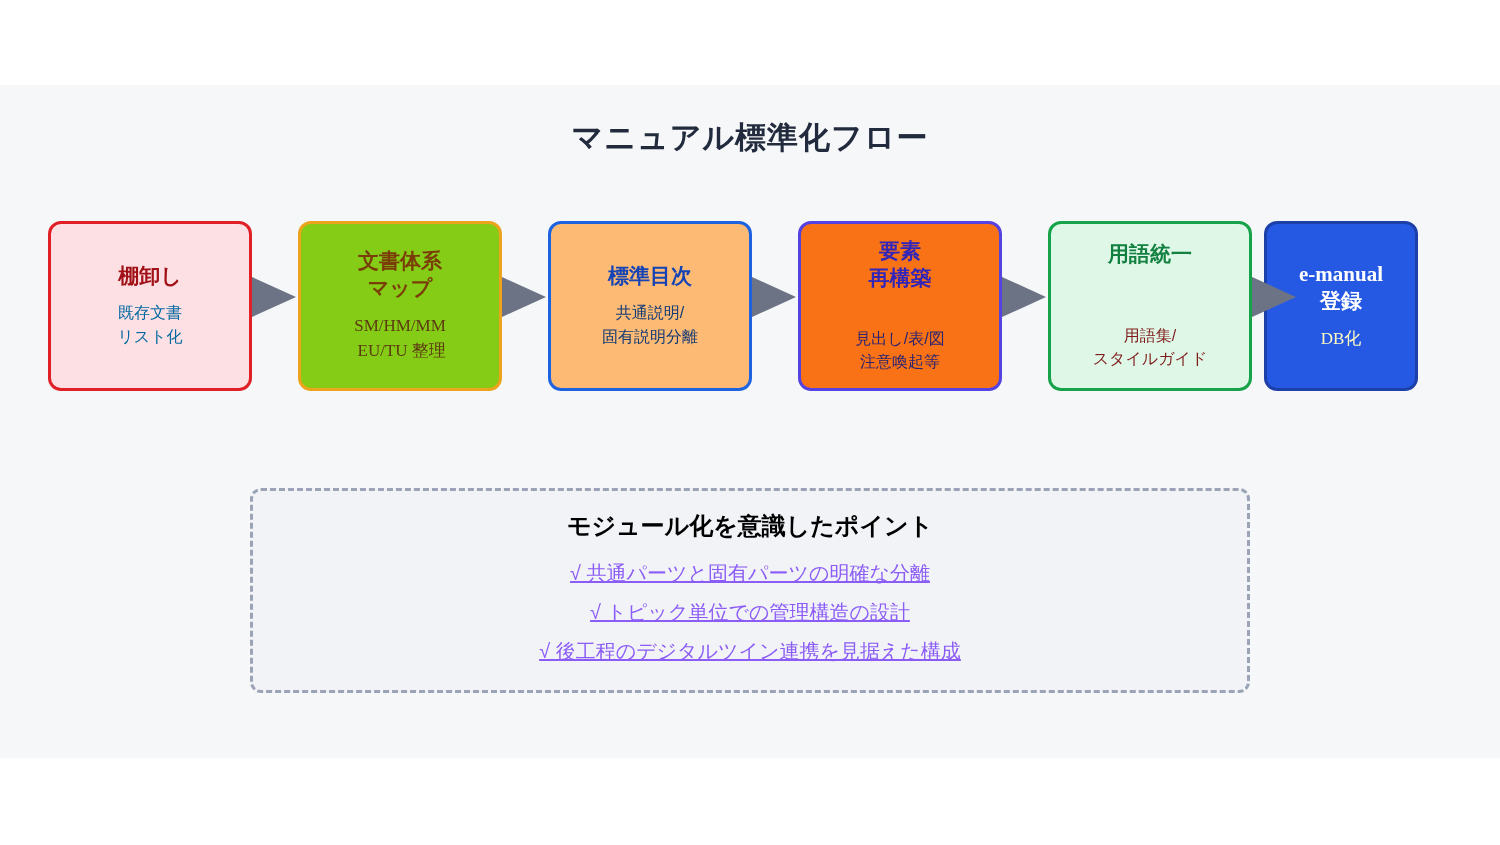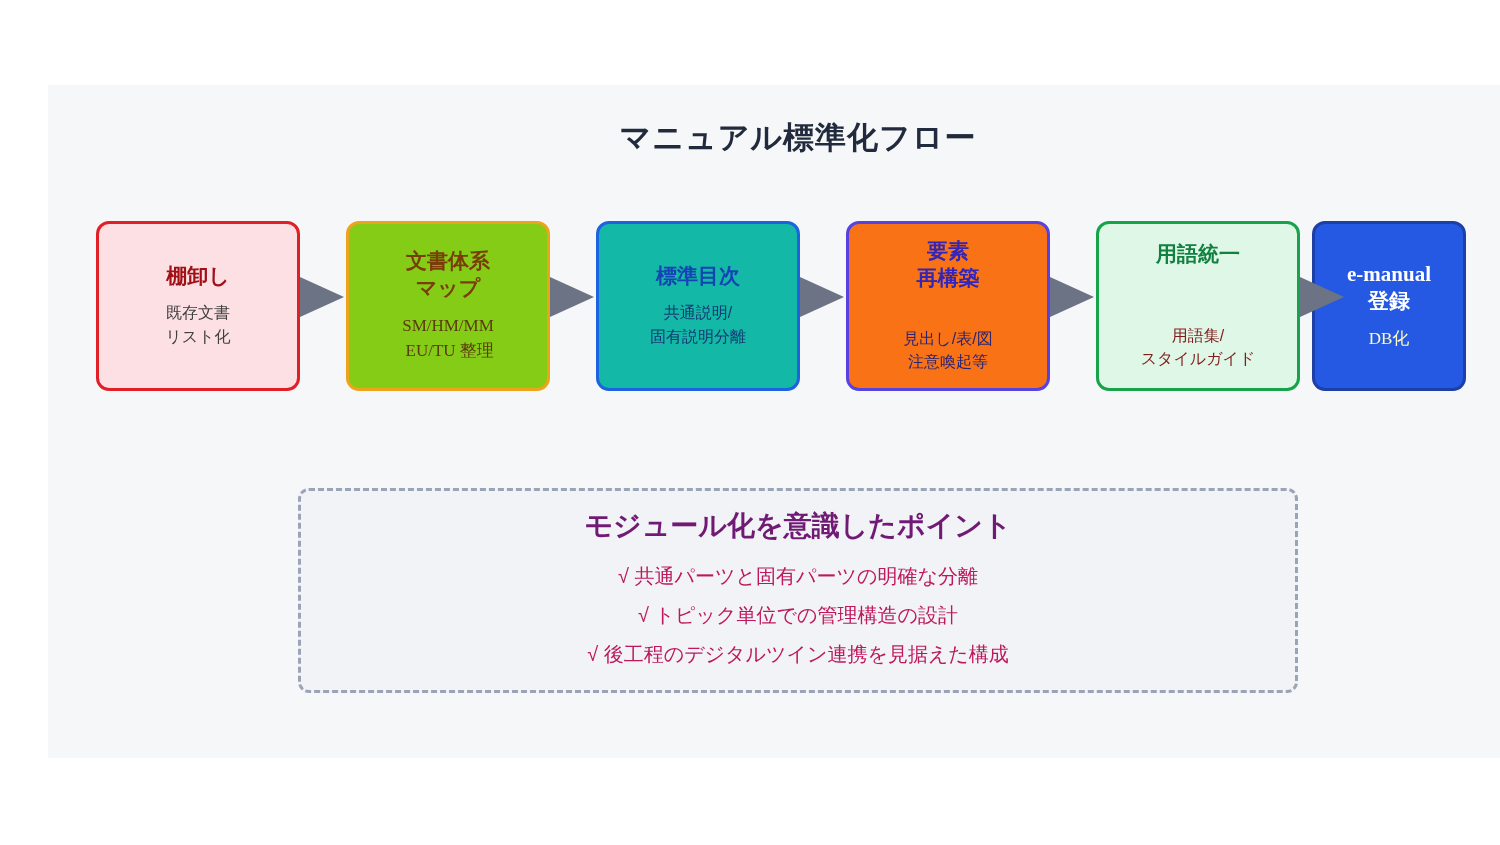--- a/index.html
+++ b/index.html
@@ -11,21 +11,20 @@
     width: 1500px;
     height: 845px;
     font-family: "Liberation Sans", "DejaVu Sans", sans-serif;
     overflow: hidden;
   }
   #stage {
     position: relative;
     width: 1222px;
     height: 845px;
     background: #ffffff;
-    margin-left: 48px;
   }
   .canvas {
     position: absolute;
     left: 0;
     top: 85px;
     width: 1500px;
     height: 673px;
     background: #f6f7f9;
   }
   .diagram-title {
@@ -100,52 +99,53 @@
     box-sizing: border-box;
     border: 3px dashed #9aa4b6;
     border-radius: 11px;
     background: #f1f3f6;
     display: flex;
     flex-direction: column;
     align-items: center;
     justify-content: center;
   }
   .note-title {
-    font-size: 28px;
+    font-size: 24px;
     font-weight: bold;
-    color: #701a75;
+    color: #000000;
     margin-bottom: 12px;
     font-family: "Liberation Sans", "DejaVu Sans", sans-serif;
   }
   .note-item {
     font-size: 20px;
-    color: #be185d;
+    color: #8b5cf6;
     line-height: 1.95;
     font-family: "Liberation Sans", "DejaVu Sans", sans-serif;
+    text-decoration: underline;
   }
 </style>
 </head>
 <body>
 
 <div id="stage">
 
   <div class="canvas">
 
     <div class="diagram-title">マニュアル標準化フロー</div>
 
     <div class="flow-row">
         <div class="node" style="left: 48px; width: 204px; background: rgb(253, 224, 227); border-color: rgb(224, 31, 38);">
           <div class="node-title" style="color: rgb(160, 16, 22);">棚卸し</div>
-          <div class="node-sub" style="color: #404040;">既存文書<br>リスト化</div>
+          <div class="node-sub" style="color: #0369a1;">既存文書<br>リスト化</div>
         </div>
         <div class="node" style="left: 298px; width: 204px; background: #84cc16; border-color: rgb(237, 163, 27);">
           <div class="node-title serif" style="color: rgb(122, 61, 7);">文書体系<br>マップ</div>
           <div class="node-sub serif" style="color: rgb(92, 59, 16); text-align: right;">SM/HM/MM<br>EU/TU 整理</div>
         </div>
-        <div class="node" style="left: 548px; width: 204px; background: #14b8a6; border-color: rgb(29, 99, 224);">
+        <div class="node" style="left: 548px; width: 204px; background: #fdba74; border-color: rgb(29, 99, 224);">
           <div class="node-title" style="color: rgb(20, 67, 181);">標準目次</div>
           <div class="node-sub" style="color: rgb(18, 58, 116);">共通説明/<br>固有説明分離</div>
         </div>
         <div class="node" style="left: 798px; width: 204px; background: #f97316; border-color: rgb(85, 66, 224); gap: 24px;">
           <div class="node-title" style="color: rgb(51, 37, 184);">要素<br>再構築</div>
           <div class="node-sub" style="color: rgb(45, 36, 112);">見出し/表/図<br>注意喚起等</div>
         </div>
         <div class="node" style="left: 1048px; width: 204px; background: rgb(223, 247, 230); border-color: rgb(22, 163, 74); gap: 45px;">
           <div class="node-title" style="color: rgb(17, 128, 64);">用語統一</div>
           <div class="node-sub" style="color: #7f1d1d;">用語集/<br>スタイルガイド</div>

